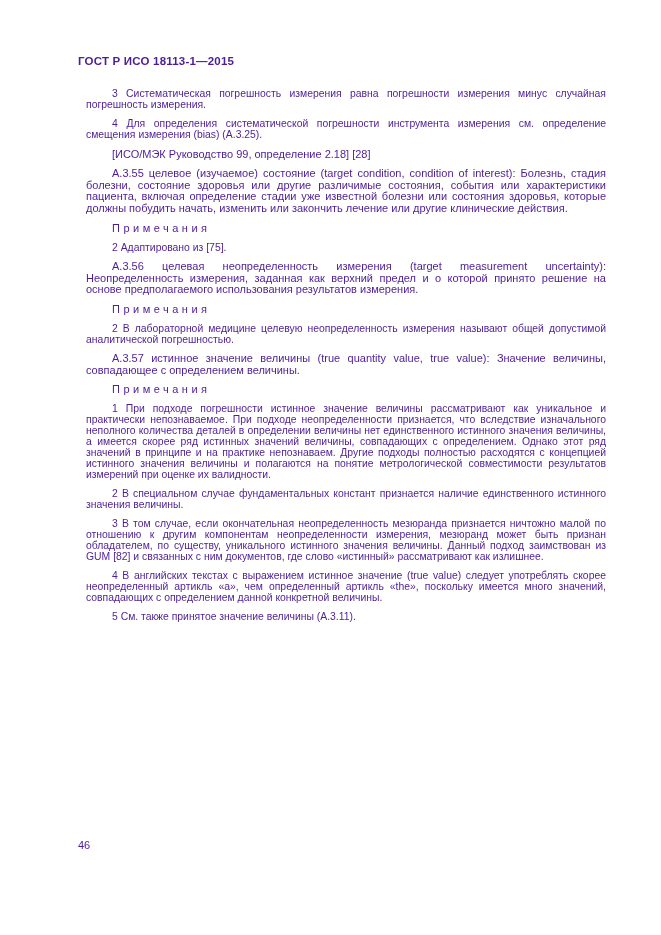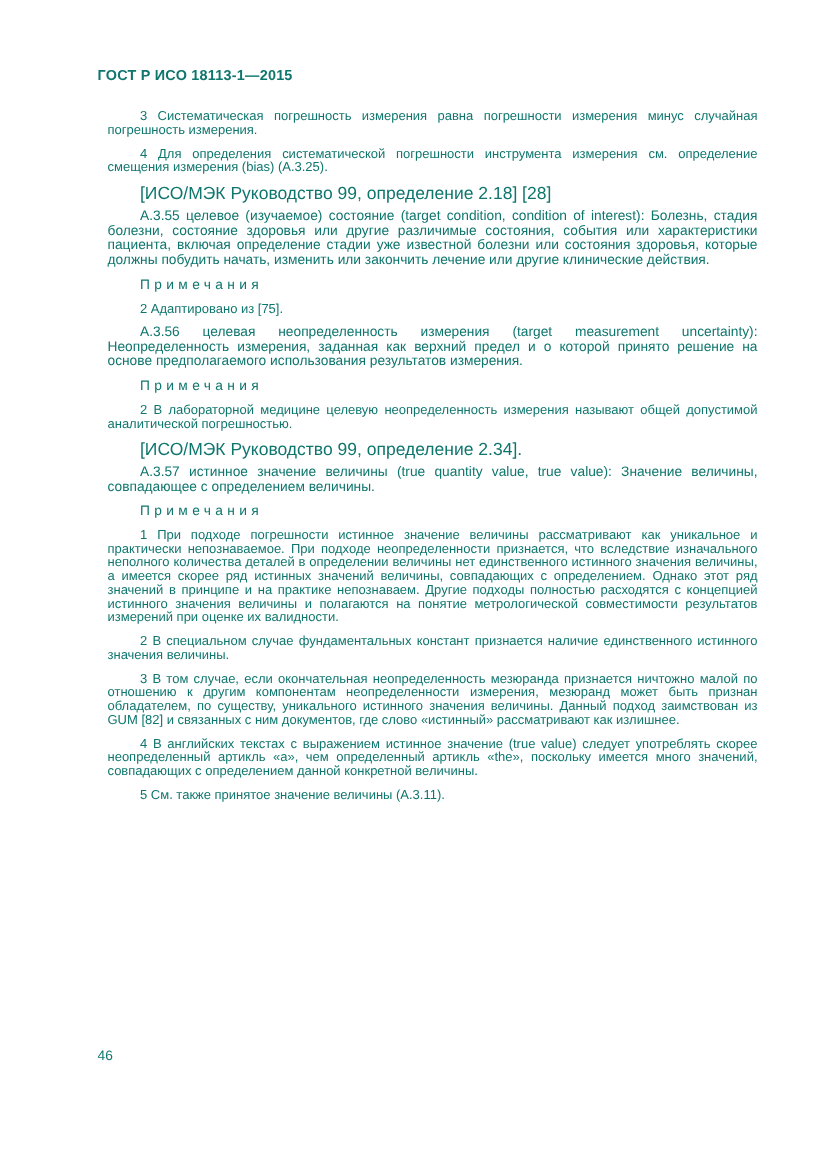--- a/index.html
+++ b/index.html
@@ -7,21 +7,21 @@
     padding: 0;
     background: #ffffff;
   }
   .page {
     position: relative;
     width: 661px;
     height: 865px;
     background: #ffffff;
     overflow: hidden;
     font-family: "Liberation Sans", "DejaVu Sans", sans-serif;
-    color: #0f766e;
+    color: #4c1d95;
   }
   .content {
     position: absolute;
     left: 78px;
     top: 55px;
     width: 536px;
   }
   p { margin: 8px; }
   .doc-header {
     font-size: 11.5px;
@@ -44,21 +44,21 @@
   }
   .notes-label {
     font-size: 11px;
     line-height: 11px;
     letter-spacing: 3.5px;
     text-indent: 26px;
     margin-top: 6px;
     margin-bottom: 1px;
   }
   .ref-para {
-    font-size: 14px;
+    font-size: 11px;
     line-height: 12px;
     text-indent: 26px;
     text-align: left;
     margin-top: 2px;
   }
   .term { font-weight: 400; }
   .page-number {
     position: absolute;
     left: 78px;
     top: 839px;
@@ -77,21 +77,20 @@
     <p class="note-para">4 Для определения систематической погрешности инструмента измерения см. определение смещения измерения (bias) (А.3.25).</p>
     <p class="ref-para">[ИСО/МЭК Руководство 99, определение 2.18] [28]</p>
 
     <p class="body-para section-para"><span>А.3.55</span> <span class="term">целевое (изучаемое) состояние</span> <span>(target condition, condition of interest):</span> <span>Болезнь, стадия болезни, состояние здоровья или другие различимые состояния, события или характеристики пациента, включая определение стадии уже известной болезни или состояния здоровья, которые должны побудить начать, изменить или закончить лечение или другие клинические действия.</span></p>
     <p class="notes-label">Примечания</p>
     <p class="note-para">2 Адаптировано из [75].</p>
 
     <p class="body-para section-para"><span>А.3.56</span> <span class="term">целевая неопределенность измерения</span> <span>(target measurement uncertainty):</span> <span>Неопределенность измерения, заданная как верхний предел и о которой принято решение на основе предполагаемого использования результатов измерения.</span></p>
     <p class="notes-label">Примечания</p>
     <p class="note-para">2 В лабораторной медицине целевую неопределенность измерения называют общей допустимой аналитической погрешностью.</p>
-    <p class="ref-para">[ИСО/МЭК Руководство 99, определение 2.34].</p>
 
     <p class="body-para section-para"><span>А.3.57</span> <span class="term">истинное значение величины</span> <span>(true quantity value, true value):</span> <span>Значение величины, совпадающее с определением величины.</span></p>
     <p class="notes-label">Примечания</p>
     <p class="note-para">1 При подходе погрешности истинное значение величины рассматривают как уникальное и практически непознаваемое. При подходе неопределенности признается, что вследствие изначального неполного количества деталей в определении величины нет единственного истинного значения величины, а имеется скорее ряд истинных значений величины, совпадающих с определением. Однако этот ряд значений в принципе и на практике непознаваем. Другие подходы полностью расходятся с концепцией истинного значения величины и полагаются на понятие метрологической совместимости результатов измерений при оценке их валидности.</p>
     <p class="note-para">2 В специальном случае фундаментальных констант признается наличие единственного истинного значения величины.</p>
     <p class="note-para">3 В том случае, если окончательная неопределенность мезюранда признается ничтожно малой по отношению к другим компонентам неопределенности измерения, мезюранд может быть признан обладателем, по существу, уникального истинного значения величины. Данный подход заимствован из GUM [82] и связанных с ним документов, где слово «истинный» рассматривают как излишнее.</p>
     <p class="note-para">4 В английских текстах с выражением истинное значение (true value) следует употреблять скорее неопределенный артикль «а», чем определенный артикль «the», поскольку имеется много значений, совпадающих с определением данной конкретной величины.</p>
     <p class="note-para">5 См. также принятое значение величины (А.3.11).</p>
 
   </div>

